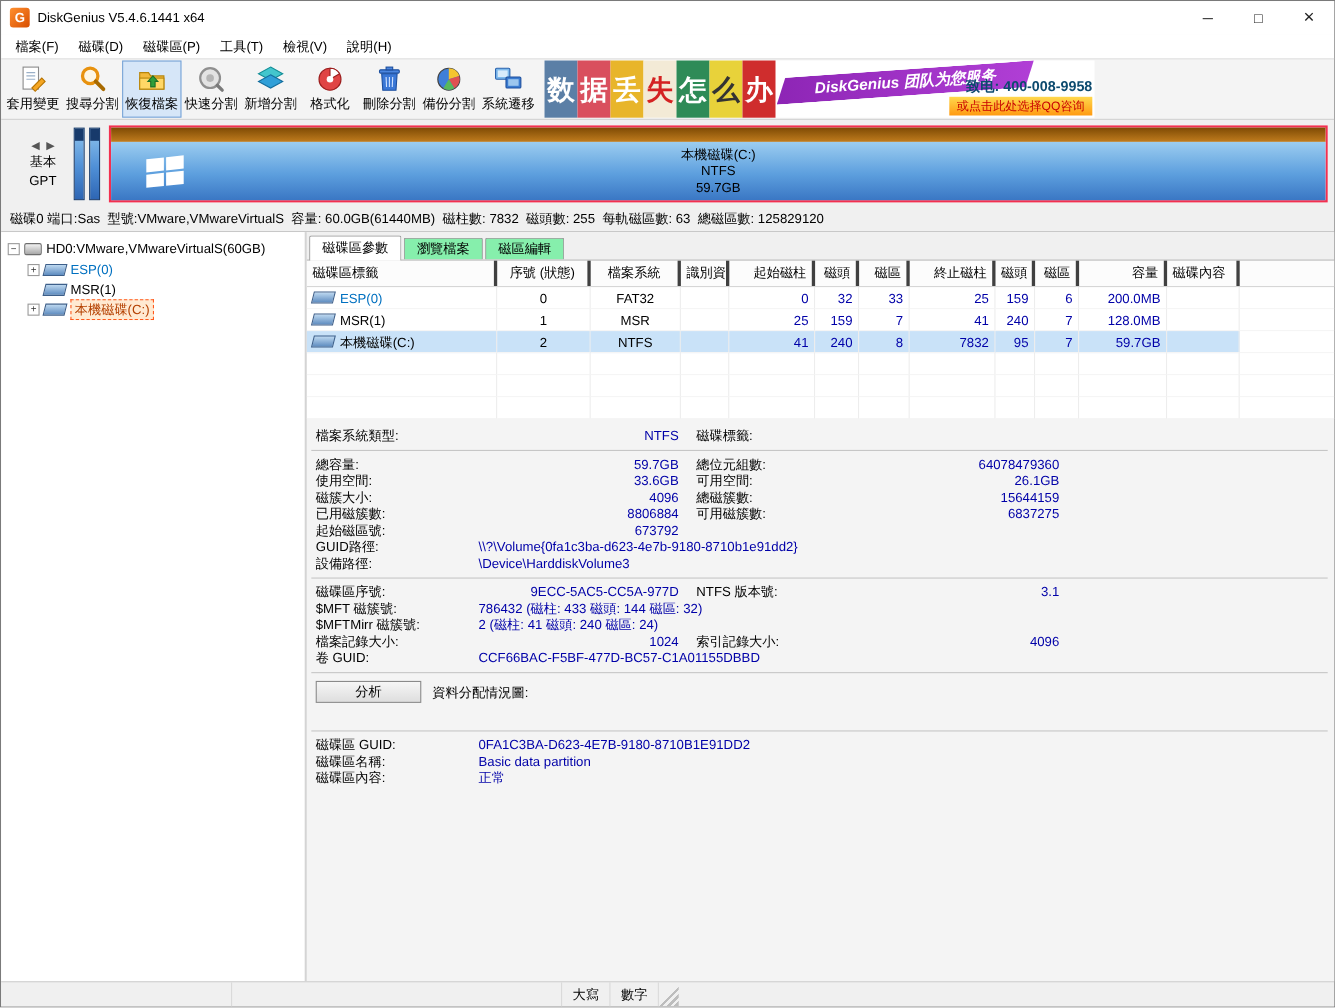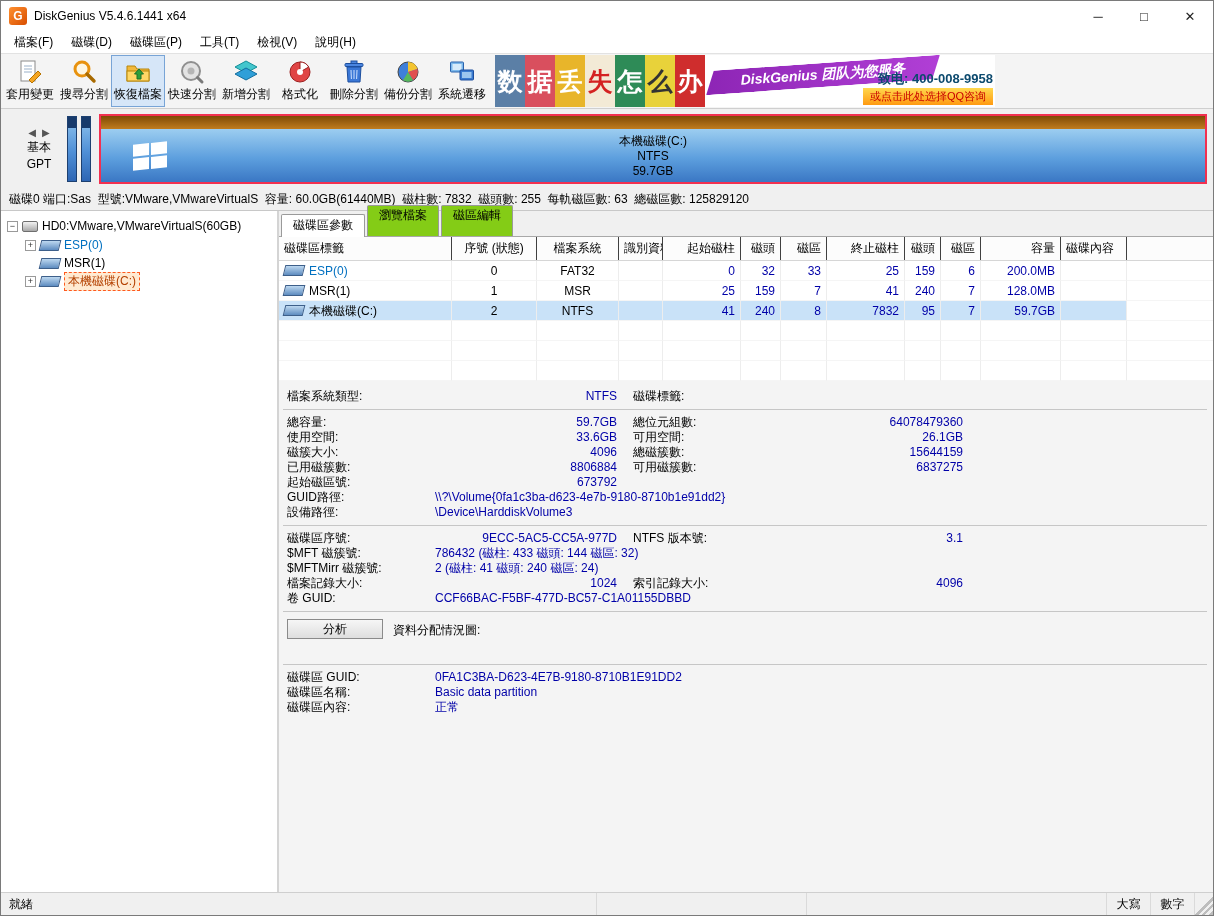--- a/index.html
+++ b/index.html
@@ -57,26 +57,26 @@
   .tree-root { display:flex; align-items:center; gap:4px; padding:2px 2px 3px 6px; }
   .tree-item { display:flex; align-items:center; gap:4px; height:18px; padding-left:24px; }
   .expander { width:11px; height:11px; border:1px solid #9a9a9a; background:#fff; font-size:9px; line-height:9px; text-align:center; flex:none; color:#333; }
   .expander.hidden { visibility:hidden; }
   .part-icon { width:20px; height:11px; background:linear-gradient(180deg,#bdd8f0,#5e8cc0); border:1px solid #3d5f8a; transform:skewX(-14deg); flex:none; }
   .drive-icon { width:16px; height:11px; background:linear-gradient(#f2f2f2,#a8a8a8); border:1px solid #6e6e6e; border-radius:2px; flex:none; }
   .tree-label.selected { background:#ffead2; border:1px dashed #ff5a1e; padding:0 3px; }
 
   .right-panel { flex:1; display:flex; flex-direction:column; min-width:0; background:#f4f4f4; }
   .tab-strip { display:flex; align-items:flex-end; height:25px; padding:3px 0 0 2px; background:#f0f0f0; flex:none; }
-  .tab { border:1px solid #9a9a9a; border-bottom:none; background:#84cc16; padding:0 11px; height:31px; line-height:19px; margin-right:2px; border-radius:2px 2px 0 0; }
+  .tab { border:1px solid #9a9a9a; border-bottom:none; background:#86efac; padding:0 11px; height:20px; line-height:19px; margin-right:2px; border-radius:2px 2px 0 0; }
   .tab.active { background:#fff; height:23px; line-height:21px; margin-bottom:-1px; position:relative; z-index:2; }
 
   .table-wrap { background:#fff; border-top:1px solid #a8a8a8; flex:none; }
   .thead { display:flex; height:24px; line-height:23px; background:#fcfcfc; border-bottom:1px solid #d6d6d6; }
-  .th { flex:none; border-right:1px solid #404040; padding:0 5px; white-space:nowrap; overflow:hidden; }
+  .th { flex:none; border-right:3px solid #404040; padding:0 5px; white-space:nowrap; overflow:hidden; }
   .th.filler { flex:1; border-right:none; }
   .tr { display:flex; height:20px; line-height:20px; }
   .td { flex:none; border-right:1px solid #ededed; border-bottom:1px solid #f5f5f5; padding:0 5px; white-space:nowrap; overflow:hidden; }
   .td.filler { flex:1; border-right:none; }
   .tr.selected .td:not(.filler) { background:#c9e2f8; }
   .label-cell { display:flex; align-items:center; gap:5px; }
   .navy { color:#0000a8; }
 
   
   .details { flex:1; padding:8px 4px 0 2px; overflow:hidden; background:#f4f4f4; }
@@ -433,21 +433,20 @@
         <div>
             <div class="detail-row"><span class="dl1">磁碟區 GUID:</span><span class="dwide">0FA1C3BA-D623-4E7B-9180-8710B1E91DD2</span></div>
             <div class="detail-row"><span class="dl1">磁碟區名稱:</span><span class="dwide">Basic data partition</span></div>
             <div class="detail-row"><span class="dl1">磁碟區內容:</span><span class="dwide">正常</span></div>
           </div>
       </div>
     </div>
   </div>
 
   <div class="statusbar">
-    <div class="status-left">就緒</div>
     <div class="status-pane sp-a"></div>
     <div class="status-pane sp-b"></div>
     <div class="status-pane sp-caps">大寫</div>
     <div class="status-pane sp-num">數字</div>
     <div class="grip"></div>
   </div>
 
 </div>
 
 </body></html>

